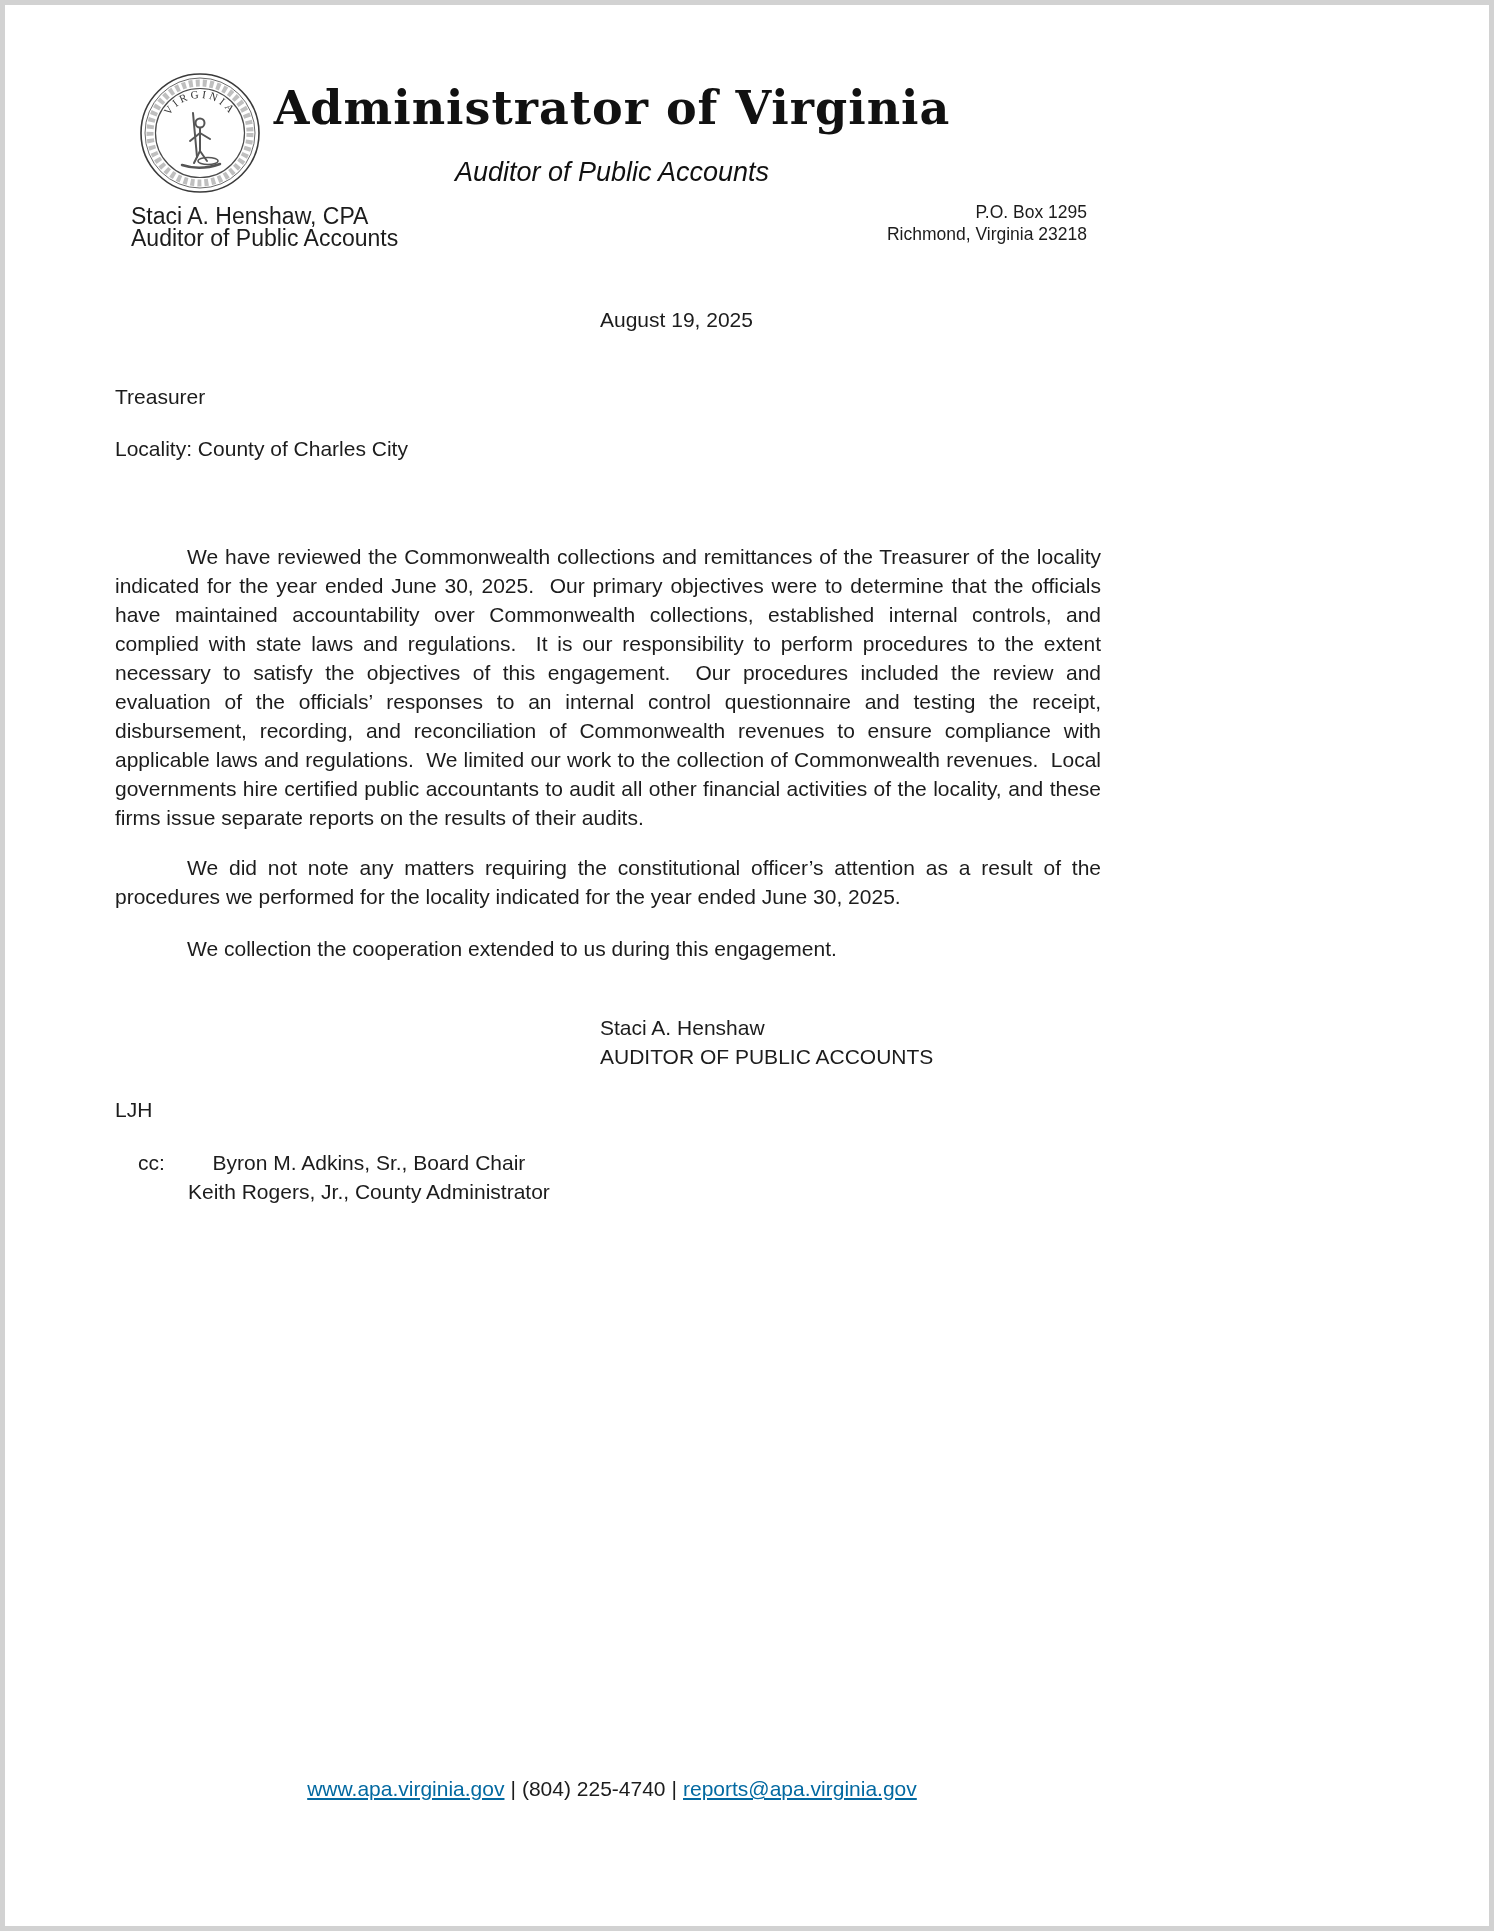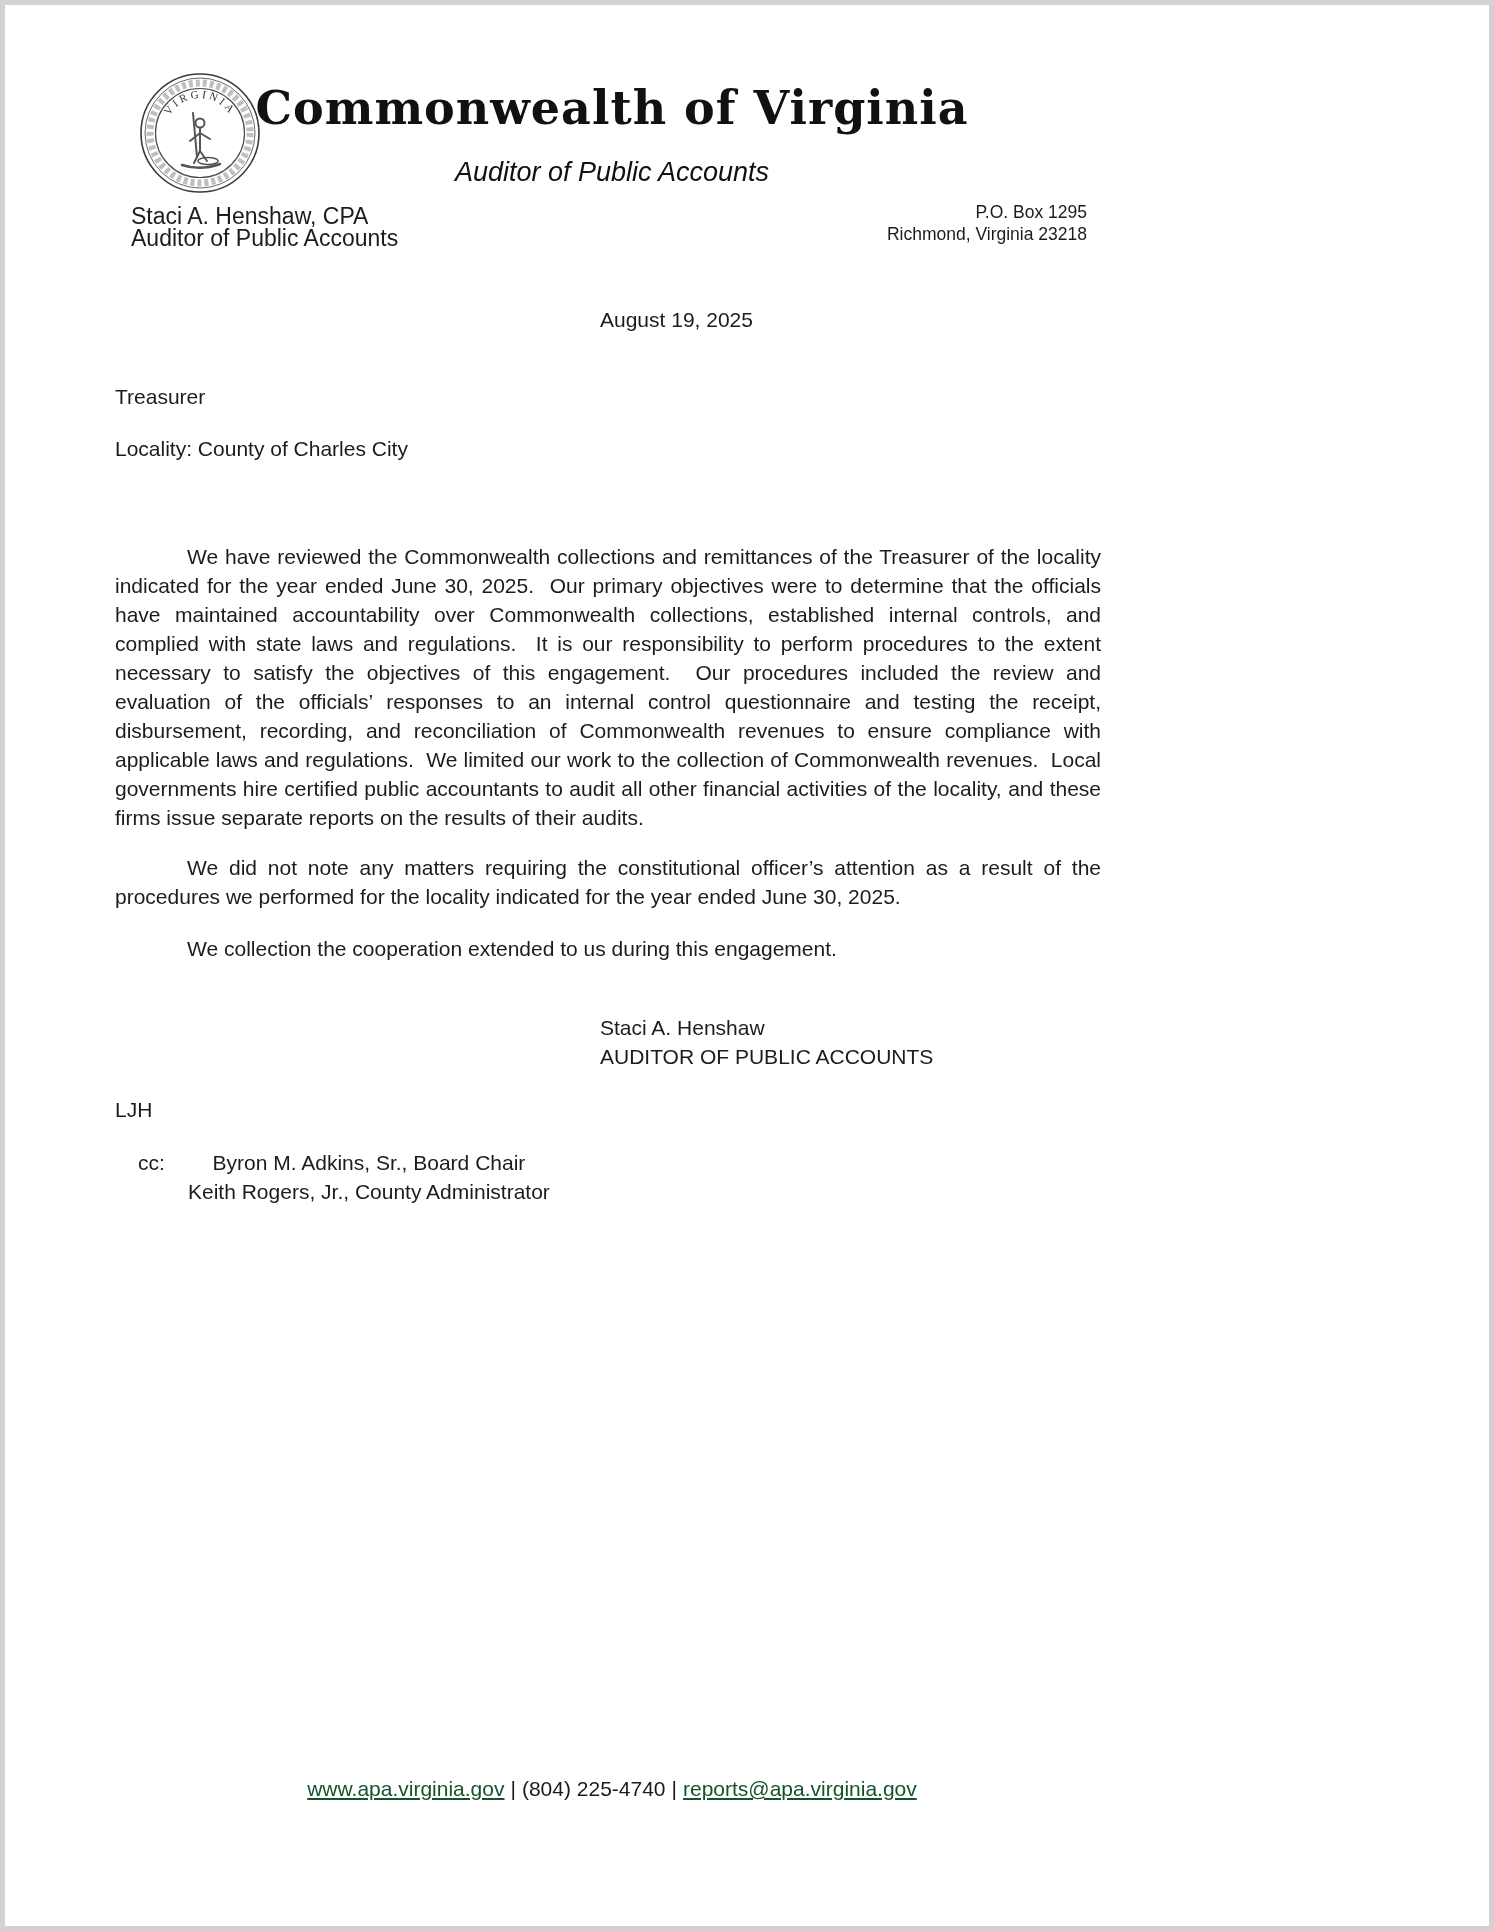--- a/index.html
+++ b/index.html
@@ -53,21 +53,21 @@
   .signature { margin-top: 50px; padding-left: 485px; }
   .initials  { margin-top: 24px; }
   .cc-block  { margin-top: 24px; display: flex; text-align: center; }
   .cc-label  { width: 73px; flex: 0 0 73px; }
 
   
   .footer {
     position: absolute; left: 110px; top: 1772px; width: 994px;
     text-align: center; font-size: 21px;
   }
-  .footer a { color: #14532d; text-decoration: underline; }
+  .footer a { color: #0369a1; text-decoration: underline; }
   .footer .sep { color: #1c1c1c; padding: 0 6px; }
 
   .seal svg text { font-family: "Liberation Serif", serif; }
 </style>
 </head>
 <body>
 
 <div class="page">
 
   <div class="letterhead">
@@ -92,21 +92,21 @@
           <path d="M62 62 L72 68"></path>
           <path d="M55 42 L59 86"></path>
           <path d="M62 80 L56 92"></path>
           <path d="M62 80 L69 90"></path>
           <path d="M44 94 Q62 100 82 93" stroke-width="2.5"></path>
           <ellipse cx="70" cy="90" rx="10" ry="3.5" stroke-width="1.5"></ellipse>
         </g>
       </svg>
     </div>
 
-    <div class="doc-title">Commonwealth of Virginia</div>
+    <div class="doc-title">Administrator of Virginia</div>
     <div class="doc-subtitle">Auditor of Public Accounts</div>
 
     <div class="hdr-left">
       <div>Staci A. Henshaw, CPA</div>
       <div>Auditor of Public Accounts</div>
     </div>
 
     <div class="hdr-right">
       <div>P.O. Box 1295</div>
       <div>Richmond, Virginia 23218</div>

